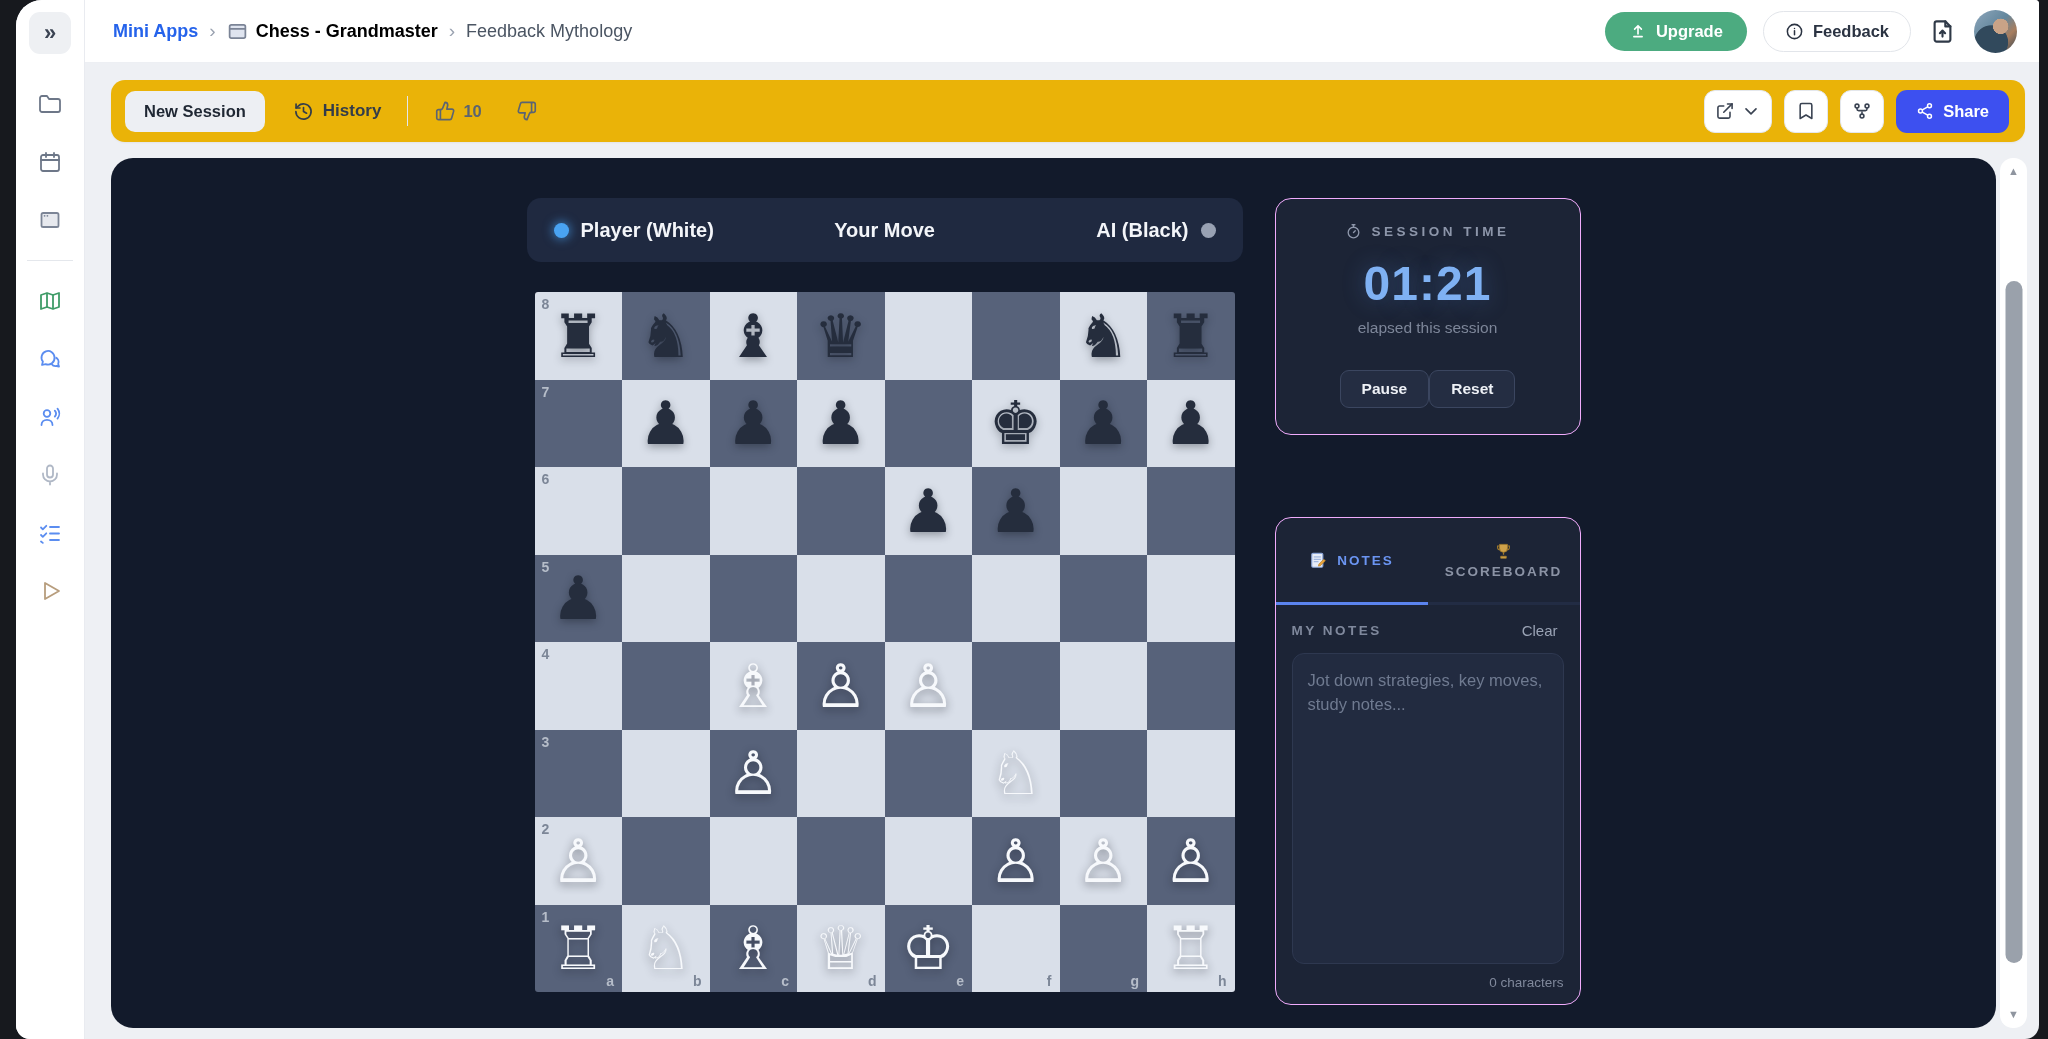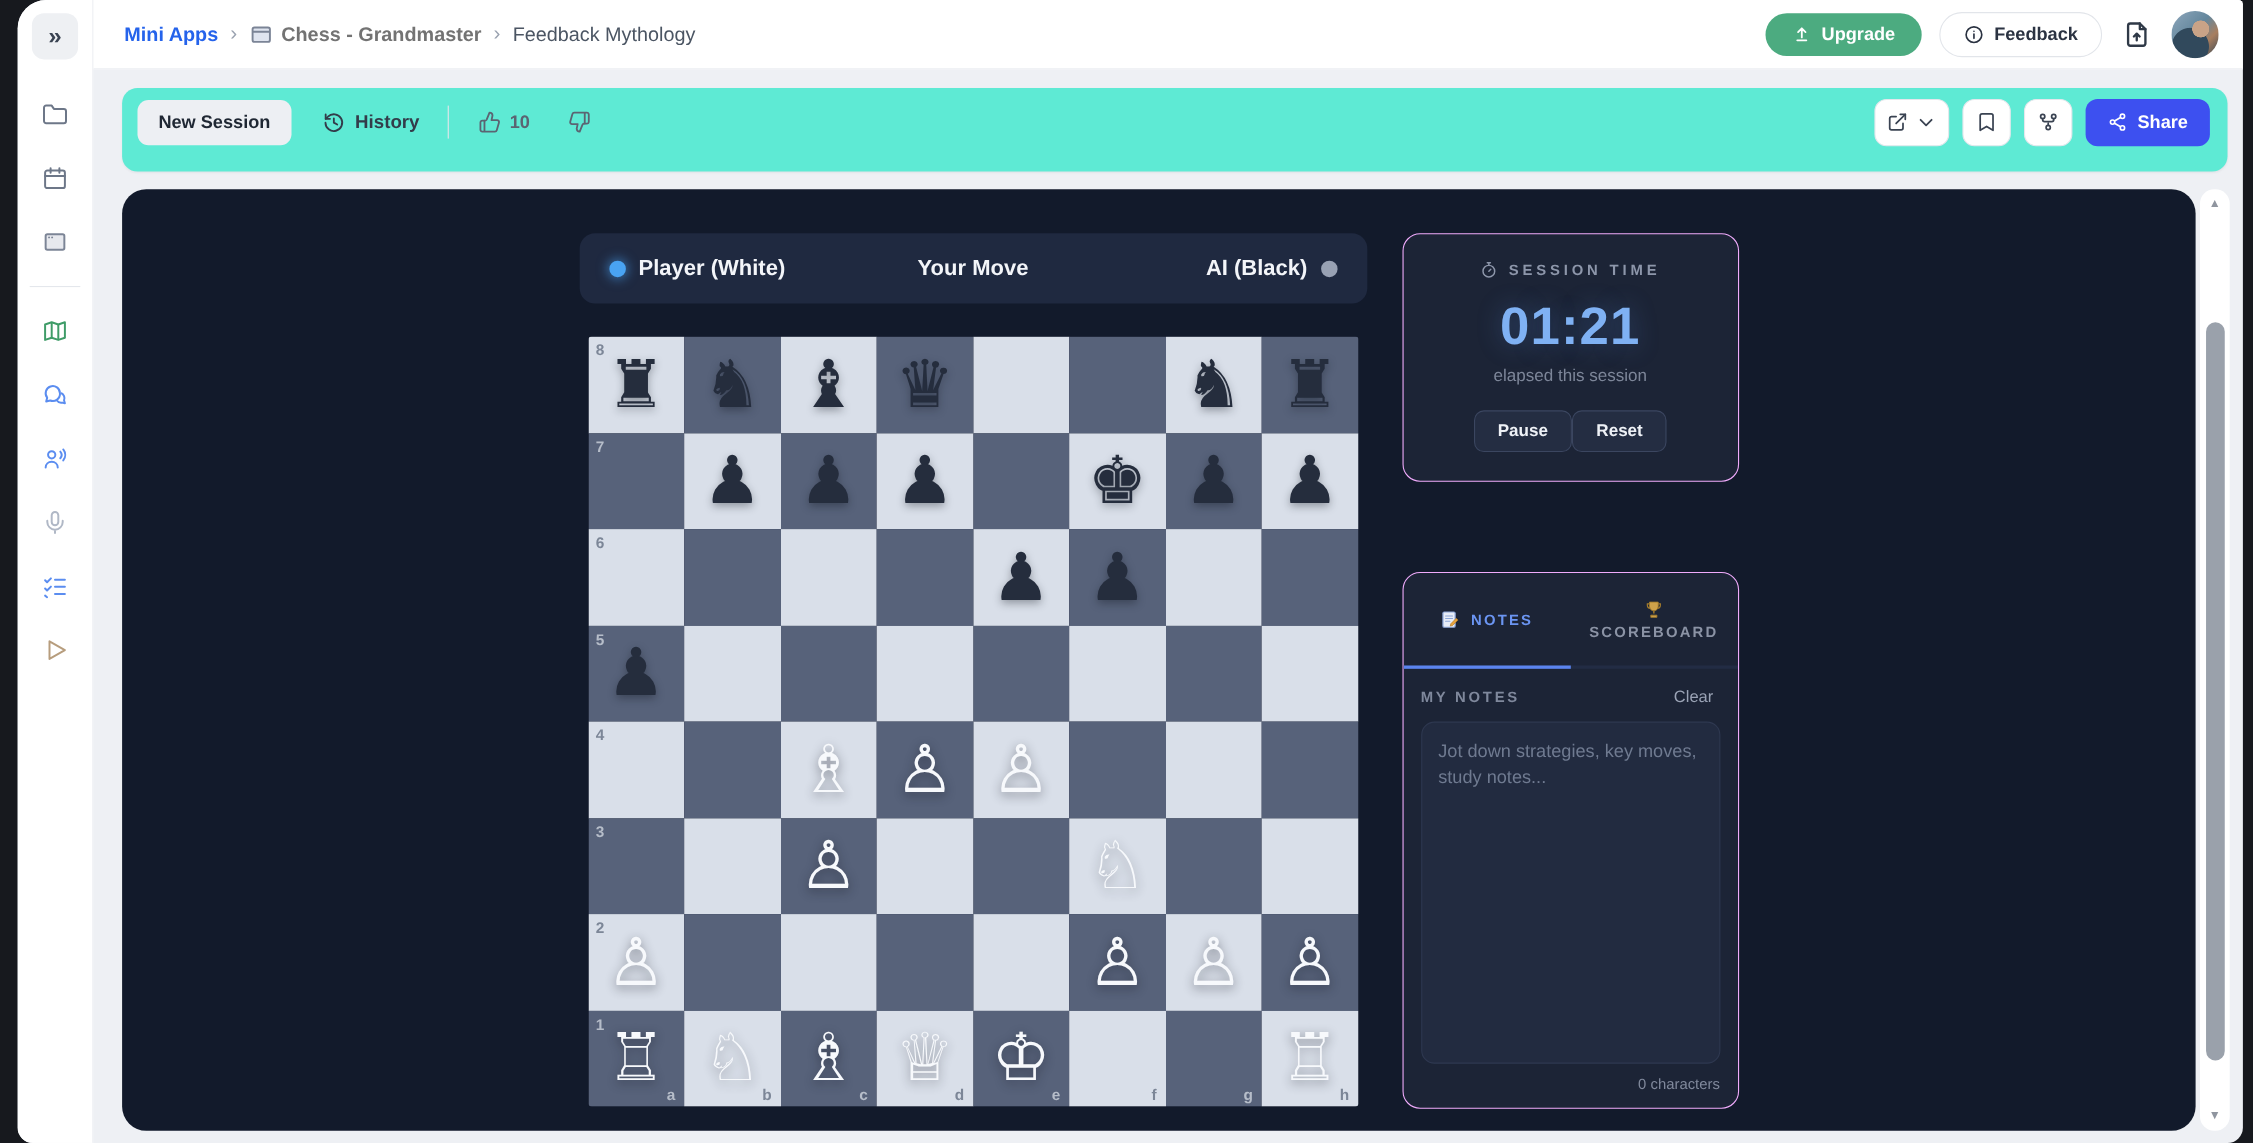--- a/index.html
+++ b/index.html
@@ -16,39 +16,39 @@
   .side-icon svg{width:24px;height:24px;}
   .icon-gray{color:#6d7788;} .icon-darkgray{color:#7c8596;} .icon-green{color:#3f9c68;}
   .icon-blue{color:#5b8df0;} .icon-muted{color:#b0b8c6;} .icon-tan{color:#b79d7d;}
   .side-divider{width:46px;height:1px;background:#e4e7ec;margin:10px 0 12px;}
   
   .main{flex:1;display:flex;flex-direction:column;min-width:0;}
   .hdr{height:62px;background:#fff;display:flex;padding:0 22px 0 28px;border-bottom:1px solid #edeff3;flex:none;}
   .crumbs{display:flex;align-items:center;gap:11px;font-size:18px;}
   .crumb-link{color:#2563eb;font-weight:600;cursor:pointer;}
   .crumb-sep{color:#9aa2b0;font-size:19px;}
-  .crumb-app{color:#737373;font-weight:600;display:flex;align-items:center;gap:8px;}
+  .crumb-app{color:#000000;font-weight:600;display:flex;align-items:center;gap:8px;}
   .crumb-page{color:#4b5563;}
   .win-ico{width:21px;height:21px;color:#7b8496;}
   .hdr-actions{margin-left:auto;display:flex;align-items:center;gap:16px;}
   .btn-upgrade{display:flex;align-items:center;gap:9px;border:none;cursor:pointer;border-radius:999px;
                padding:10px 24px;color:#fff;font-weight:700;font-size:16.5px;background:#4cab80;}
   .btn-feedback{display:flex;align-items:center;gap:9px;cursor:pointer;border-radius:999px;background:#fff;
                 border:1px solid #e2e5ea;padding:10px 21px;color:#2b3342;font-weight:600;font-size:16.5px;}
   .btn-ghost-ico{border:none;background:transparent;cursor:pointer;color:#2f3947;display:flex;padding:2px;}
   .btn-ghost-ico svg{width:27px;height:27px;}
   .avatar{width:43px;height:43px;border-radius:50%;cursor:pointer;border:none;
           background:
             radial-gradient(circle at 62% 38%, #c9a387 0 20%, transparent 21%),
             radial-gradient(circle at 40% 75%, #31495c 0 40%, transparent 42%),
             linear-gradient(135deg,#8ea7bc 0%,#64879d 45%,#a87e5f 70%,#2e4252 100%);}
   
   .content{flex:1;display:flex;flex-direction:column;padding:17px 12px 0 20px;min-height:0;}
-  .toolbar{background:#5eead4;border-radius:14px;height:62px;flex:none;display:flex;align-items:center;
-           padding:0 16px 14px 14px;margin:0 2px 16px 6px;box-shadow:0 1px 2px rgba(16,24,40,.05);}
+  .toolbar{background:#eab308;border-radius:14px;height:62px;flex:none;display:flex;align-items:center;
+           padding:0 16px 0 14px;margin:0 2px 16px 6px;box-shadow:0 1px 2px rgba(16,24,40,.05);}
   .btn-newsession{background:#edeff3;border:none;border-radius:10px;padding:11px 19px;cursor:pointer;
                   font-size:16.5px;font-weight:600;color:#1f2733;}
   .btn-history{display:flex;align-items:center;gap:9px;background:none;border:none;cursor:pointer;
                font-size:17px;font-weight:600;color:#333c4a;margin-left:22px;}
   .btn-history svg{width:21px;height:21px;}
   .tb-divider{width:1px;height:30px;background:#e4e7ec;margin:0 20px;}
   .btn-like,.btn-dislike{display:flex;align-items:center;gap:7px;background:none;border:none;cursor:pointer;
                color:#5b6472;font-size:16.5px;font-weight:600;}
   .btn-like svg,.btn-dislike svg{width:22px;height:22px;}
   .btn-dislike{margin-left:22px;}
@@ -83,21 +83,21 @@
   
   .right-col{width:306px;flex:none;padding-top:40px;display:flex;flex-direction:column;gap:34px;}
   .card{background:#1c2534;background:#1c2436;border:1px solid #f0abfc;border-radius:16px;box-sizing:border-box;}
   .session-card{padding:24px 18px 26px;text-align:center;}
   .session-title{color:#8d96aa;font-size:13.5px;letter-spacing:3.5px;font-weight:700;display:flex;
                  align-items:center;justify-content:center;gap:9px;}
   .session-title svg{width:17px;height:17px;}
   .timer{font-size:48px;font-weight:800;margin:16px 0 8px;letter-spacing:1px;
          text-shadow:0 0 22px rgba(90,140,220,.35);}
   .session-caption{color:#7d8699;font-size:15.5px;}
-  .session-btns{margin-top:22px;display:flex;justify-content:center;}
+  .session-btns{margin-top:33px;display:flex;justify-content:center;}
   .btn-dark{background:#242d42;border:1px solid #3b4660;color:#eef1f6;border-radius:9px;cursor:pointer;
             padding:9px 21px;font-size:15.5px;font-weight:600;}
   .notes-card{height:488px;display:flex;flex-direction:column;overflow:hidden;}
   .tabs{display:flex;border-bottom:3px solid #222c44;flex:none;}
   .tab{flex:1;min-height:87px;display:flex;align-items:center;justify-content:center;gap:9px;cursor:pointer;
        background:none;border:none;border-bottom:3px solid transparent;margin-bottom:-3px;
        font-size:13.5px;font-weight:700;letter-spacing:2px;font-family:inherit;}
   .tab.active{color:#6b95f2;border-bottom-color:#5b84ef;}
   .tab.inactive{color:#8b93a5;flex-direction:column;gap:3px;}
   .tab svg{width:19px;height:19px;}

